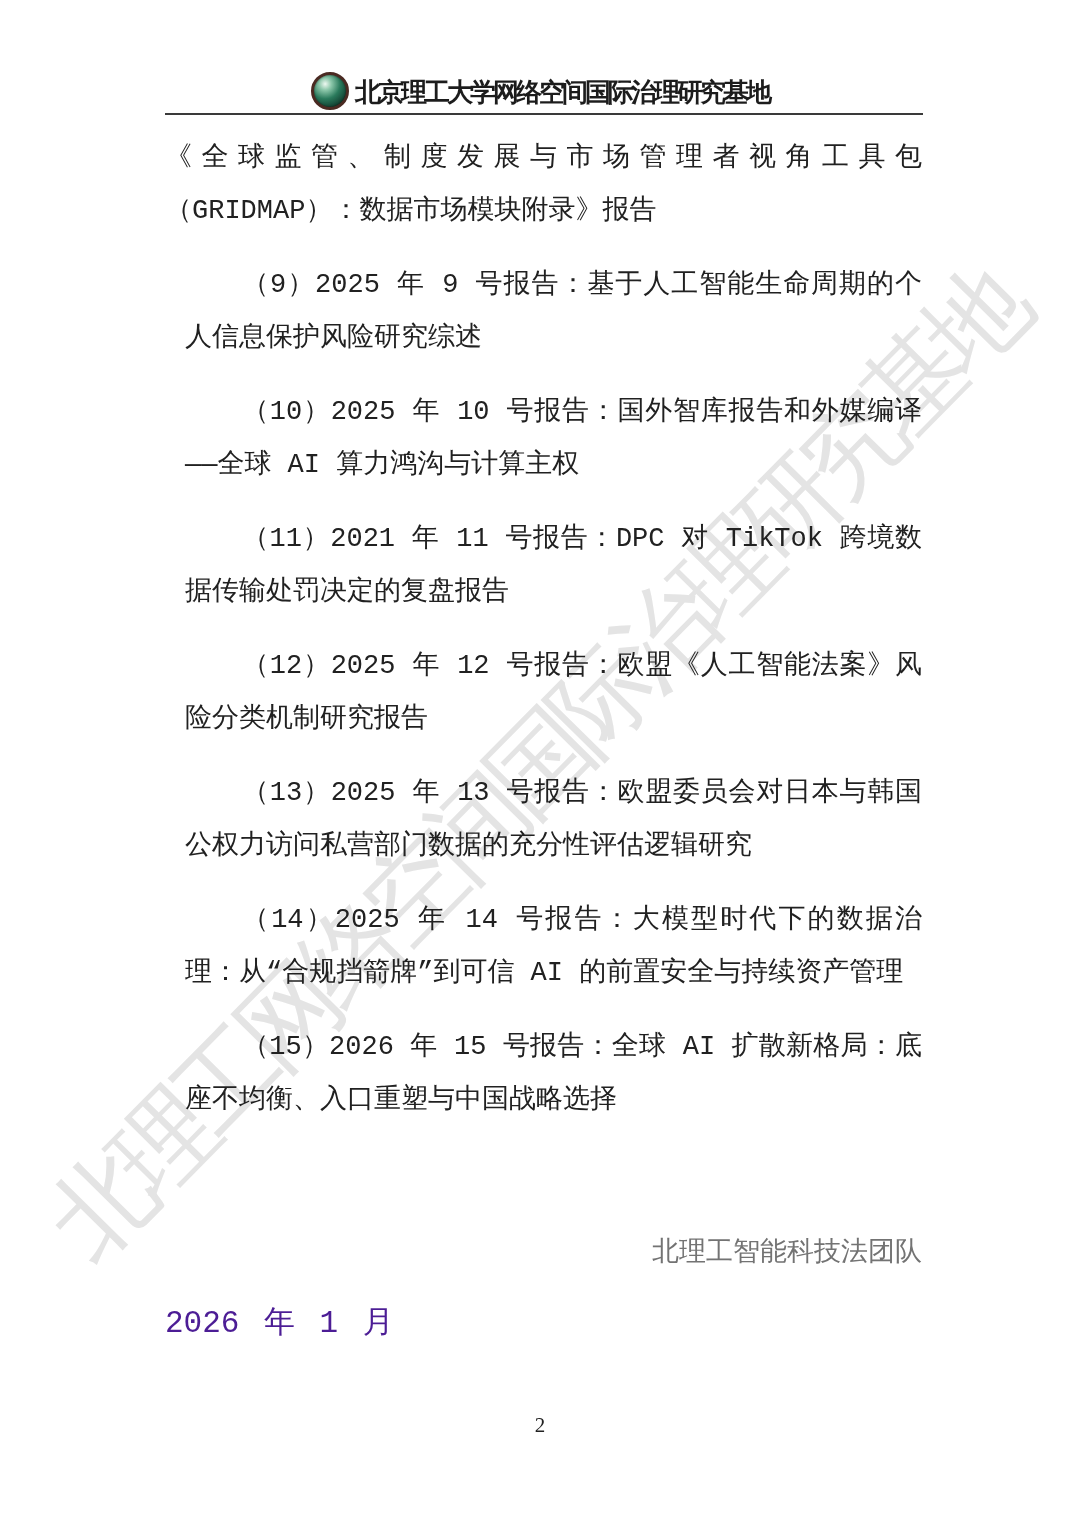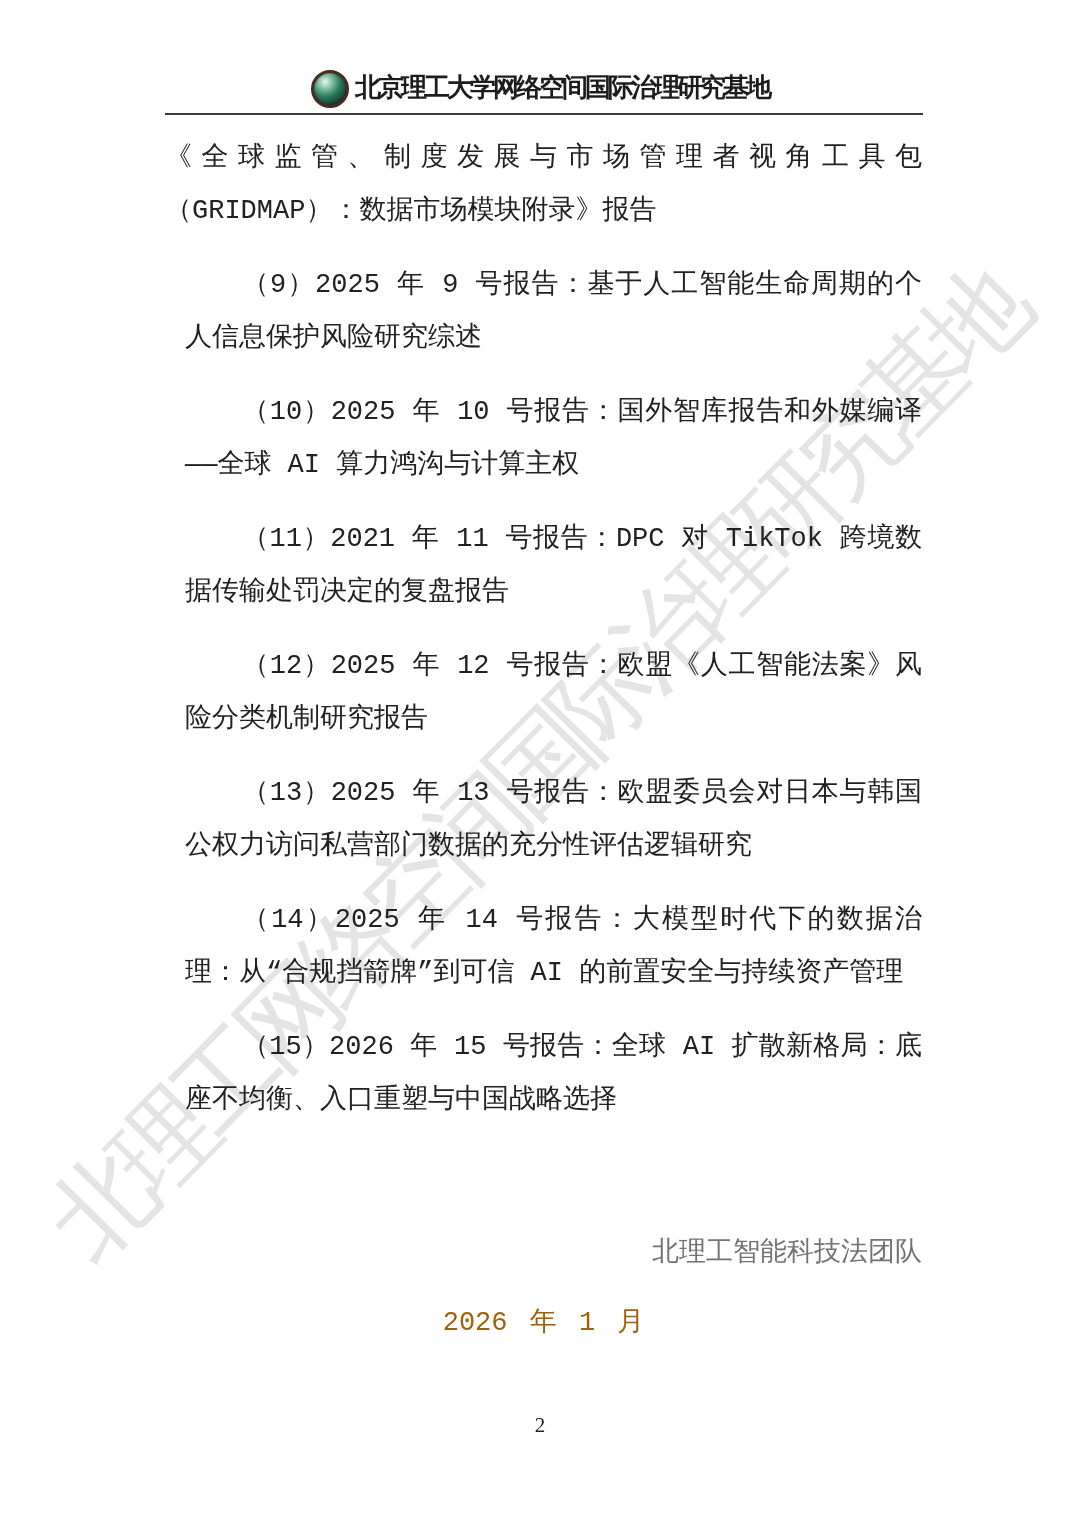--- a/index.html
+++ b/index.html
@@ -33,21 +33,21 @@
   .content {
     position: relative;
     z-index: 1;
   }
   
   .page-header {
     padding-top: 70px;
   }
   .header-row {
     display: flex;
-    align-items: flex-start;
+    align-items: flex-end;
     justify-content: center;
     height: 40px;
   }
   .emblem {
     display: inline-block;
     width: 32px;
     height: 32px;
     border-radius: 50%;
     border: 3px solid #4a2a22;
     background: radial-gradient(circle at 35% 28%, #eef8f1 0%, #8cc7aa 20%, #2a7a5c 48%, #123f30 78%, #0c2a20 100%);
@@ -87,25 +87,25 @@
   }
   .signature {
     margin: 100px 0 0 0;
     font-size: 27px;
     line-height: 53px;
     text-align: right;
     color: #737373;
   }
   .date-line {
     margin: 17px 0 0 0;
-    font-size: 27px;
+    font-size: 31px;
     line-height: 53px;
-    text-align: center;
+    text-align: left;
     word-spacing: 6px;
-    color: #a16207;
+    color: #4c1d95;
   }
   .page-number {
     position: absolute;
     top: 1412px;
     left: 0;
     width: 100%;
     text-align: center;
     font-size: 21px;
     line-height: 26px;
     color: #222222;

